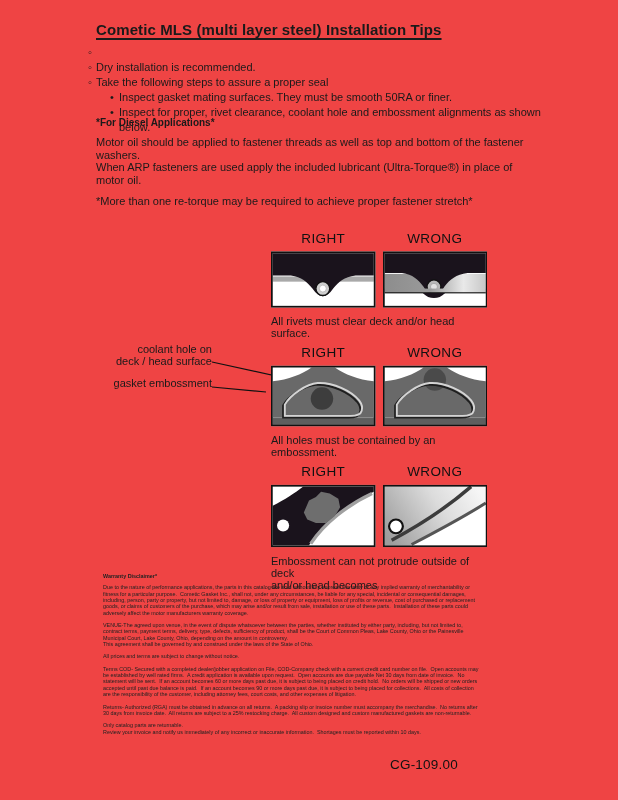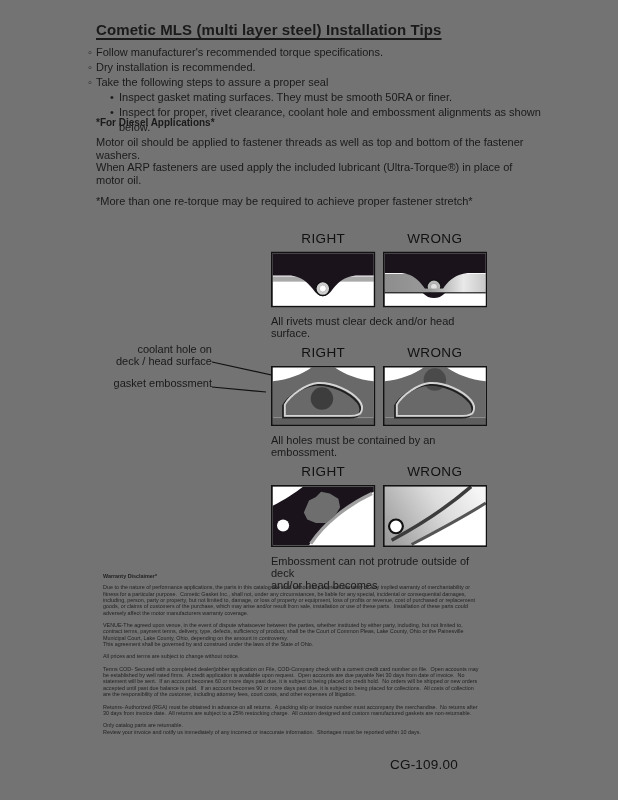--- a/index.html
+++ b/index.html
@@ -1,18 +1,18 @@
 <!DOCTYPE html>
 <html><head>
 <meta charset="utf-8">
 <style>
   * { margin:0; padding:0; box-sizing:border-box; }
   html,body { background:#e8e8e8; }
   .page {
-    position:relative; width:618px; height:800px; background:#737373;
+    position:relative; width:618px; height:800px; background:#ef4444;
     font-family:"Liberation Sans", sans-serif; color:#1a1a1a; overflow:hidden;
     margin:0 auto;
   }
   
   .title {
     position:absolute; left:96px; top:21px;
     font-size:15px; font-weight:bold;
     text-decoration:underline; text-decoration-thickness:1.5px; text-underline-offset:3px;
     letter-spacing:0.1px;
   }
@@ -47,21 +47,20 @@
 </head>
 <body>
 
 <div class="page">
 
   <div class="title">Cometic MLS (multi layer steel) Installation Tips</div>
 
   <div class="tips">
     <div class="bullet-row">
       <span class="marker">◦</span>
-      <span>Follow manufacturer's recommended torque specifications.</span>
     </div>
     <div class="bullet-row">
       <span class="marker">◦</span>
       <span>Dry installation is recommended.</span>
     </div>
     <div class="bullet-row">
       <span class="marker">◦</span>
       <span>Take the following steps to assure a proper seal</span>
     </div>
     <div class="bullet-row sub">

